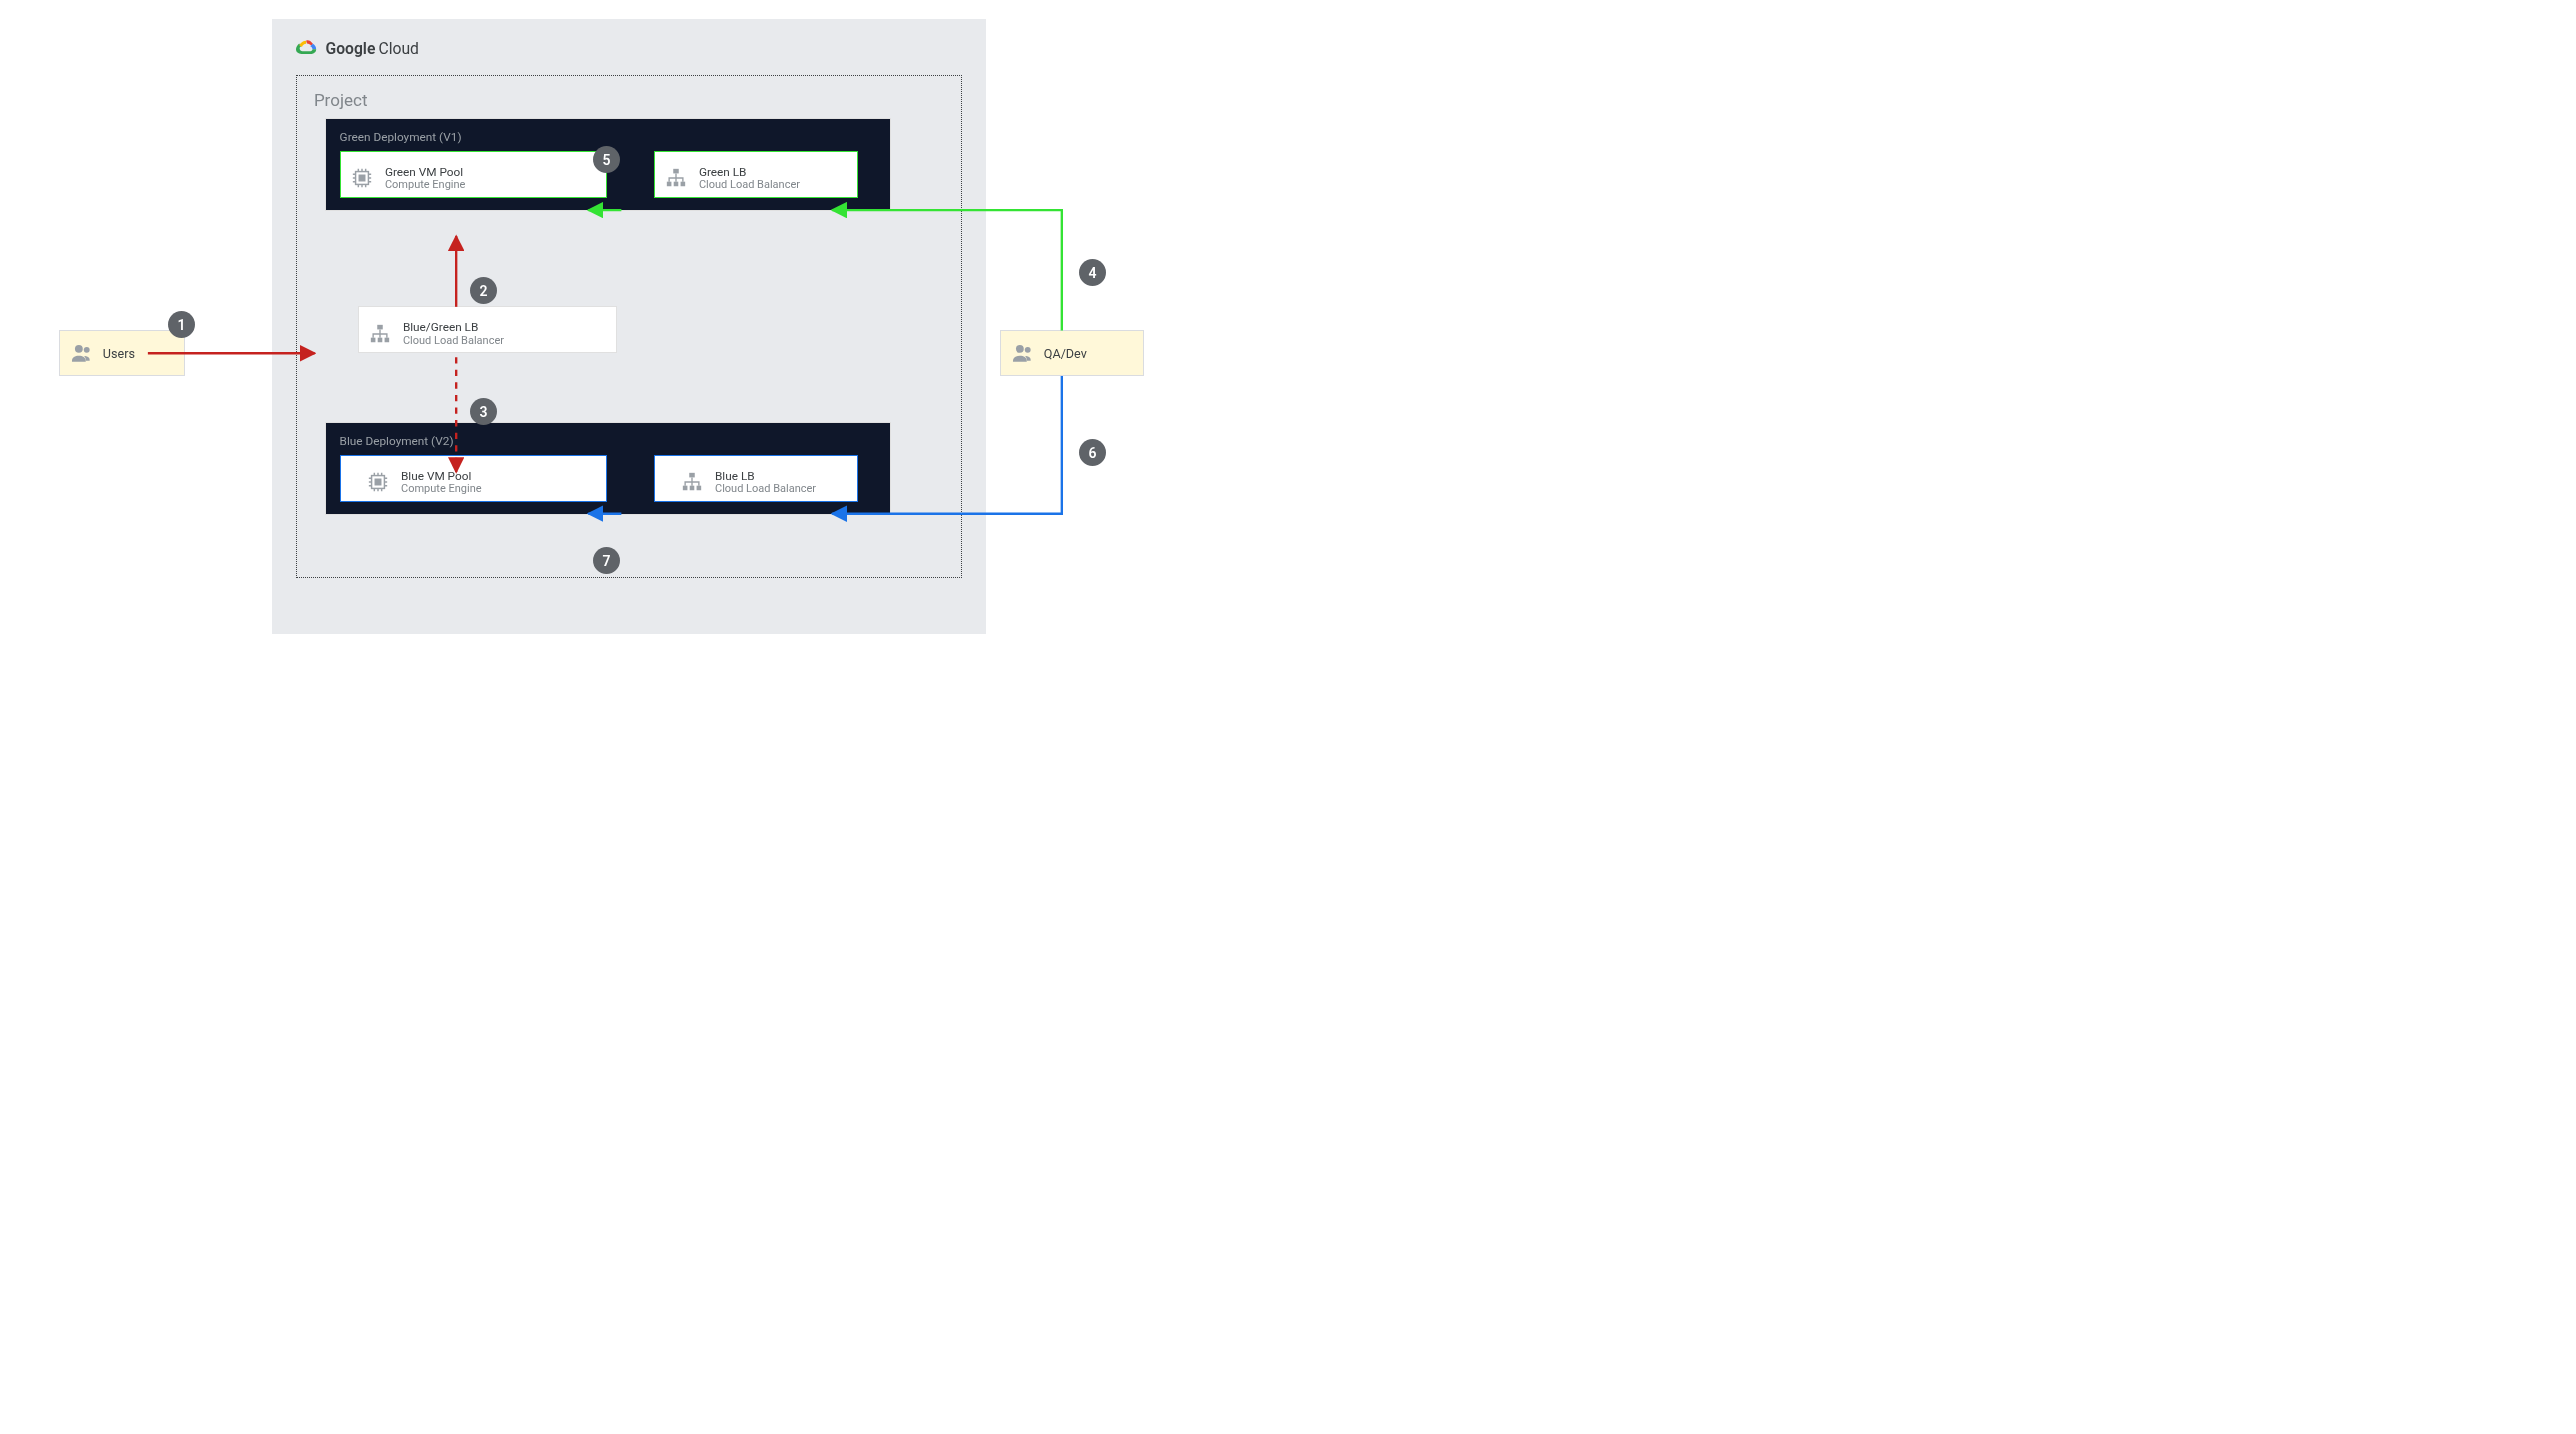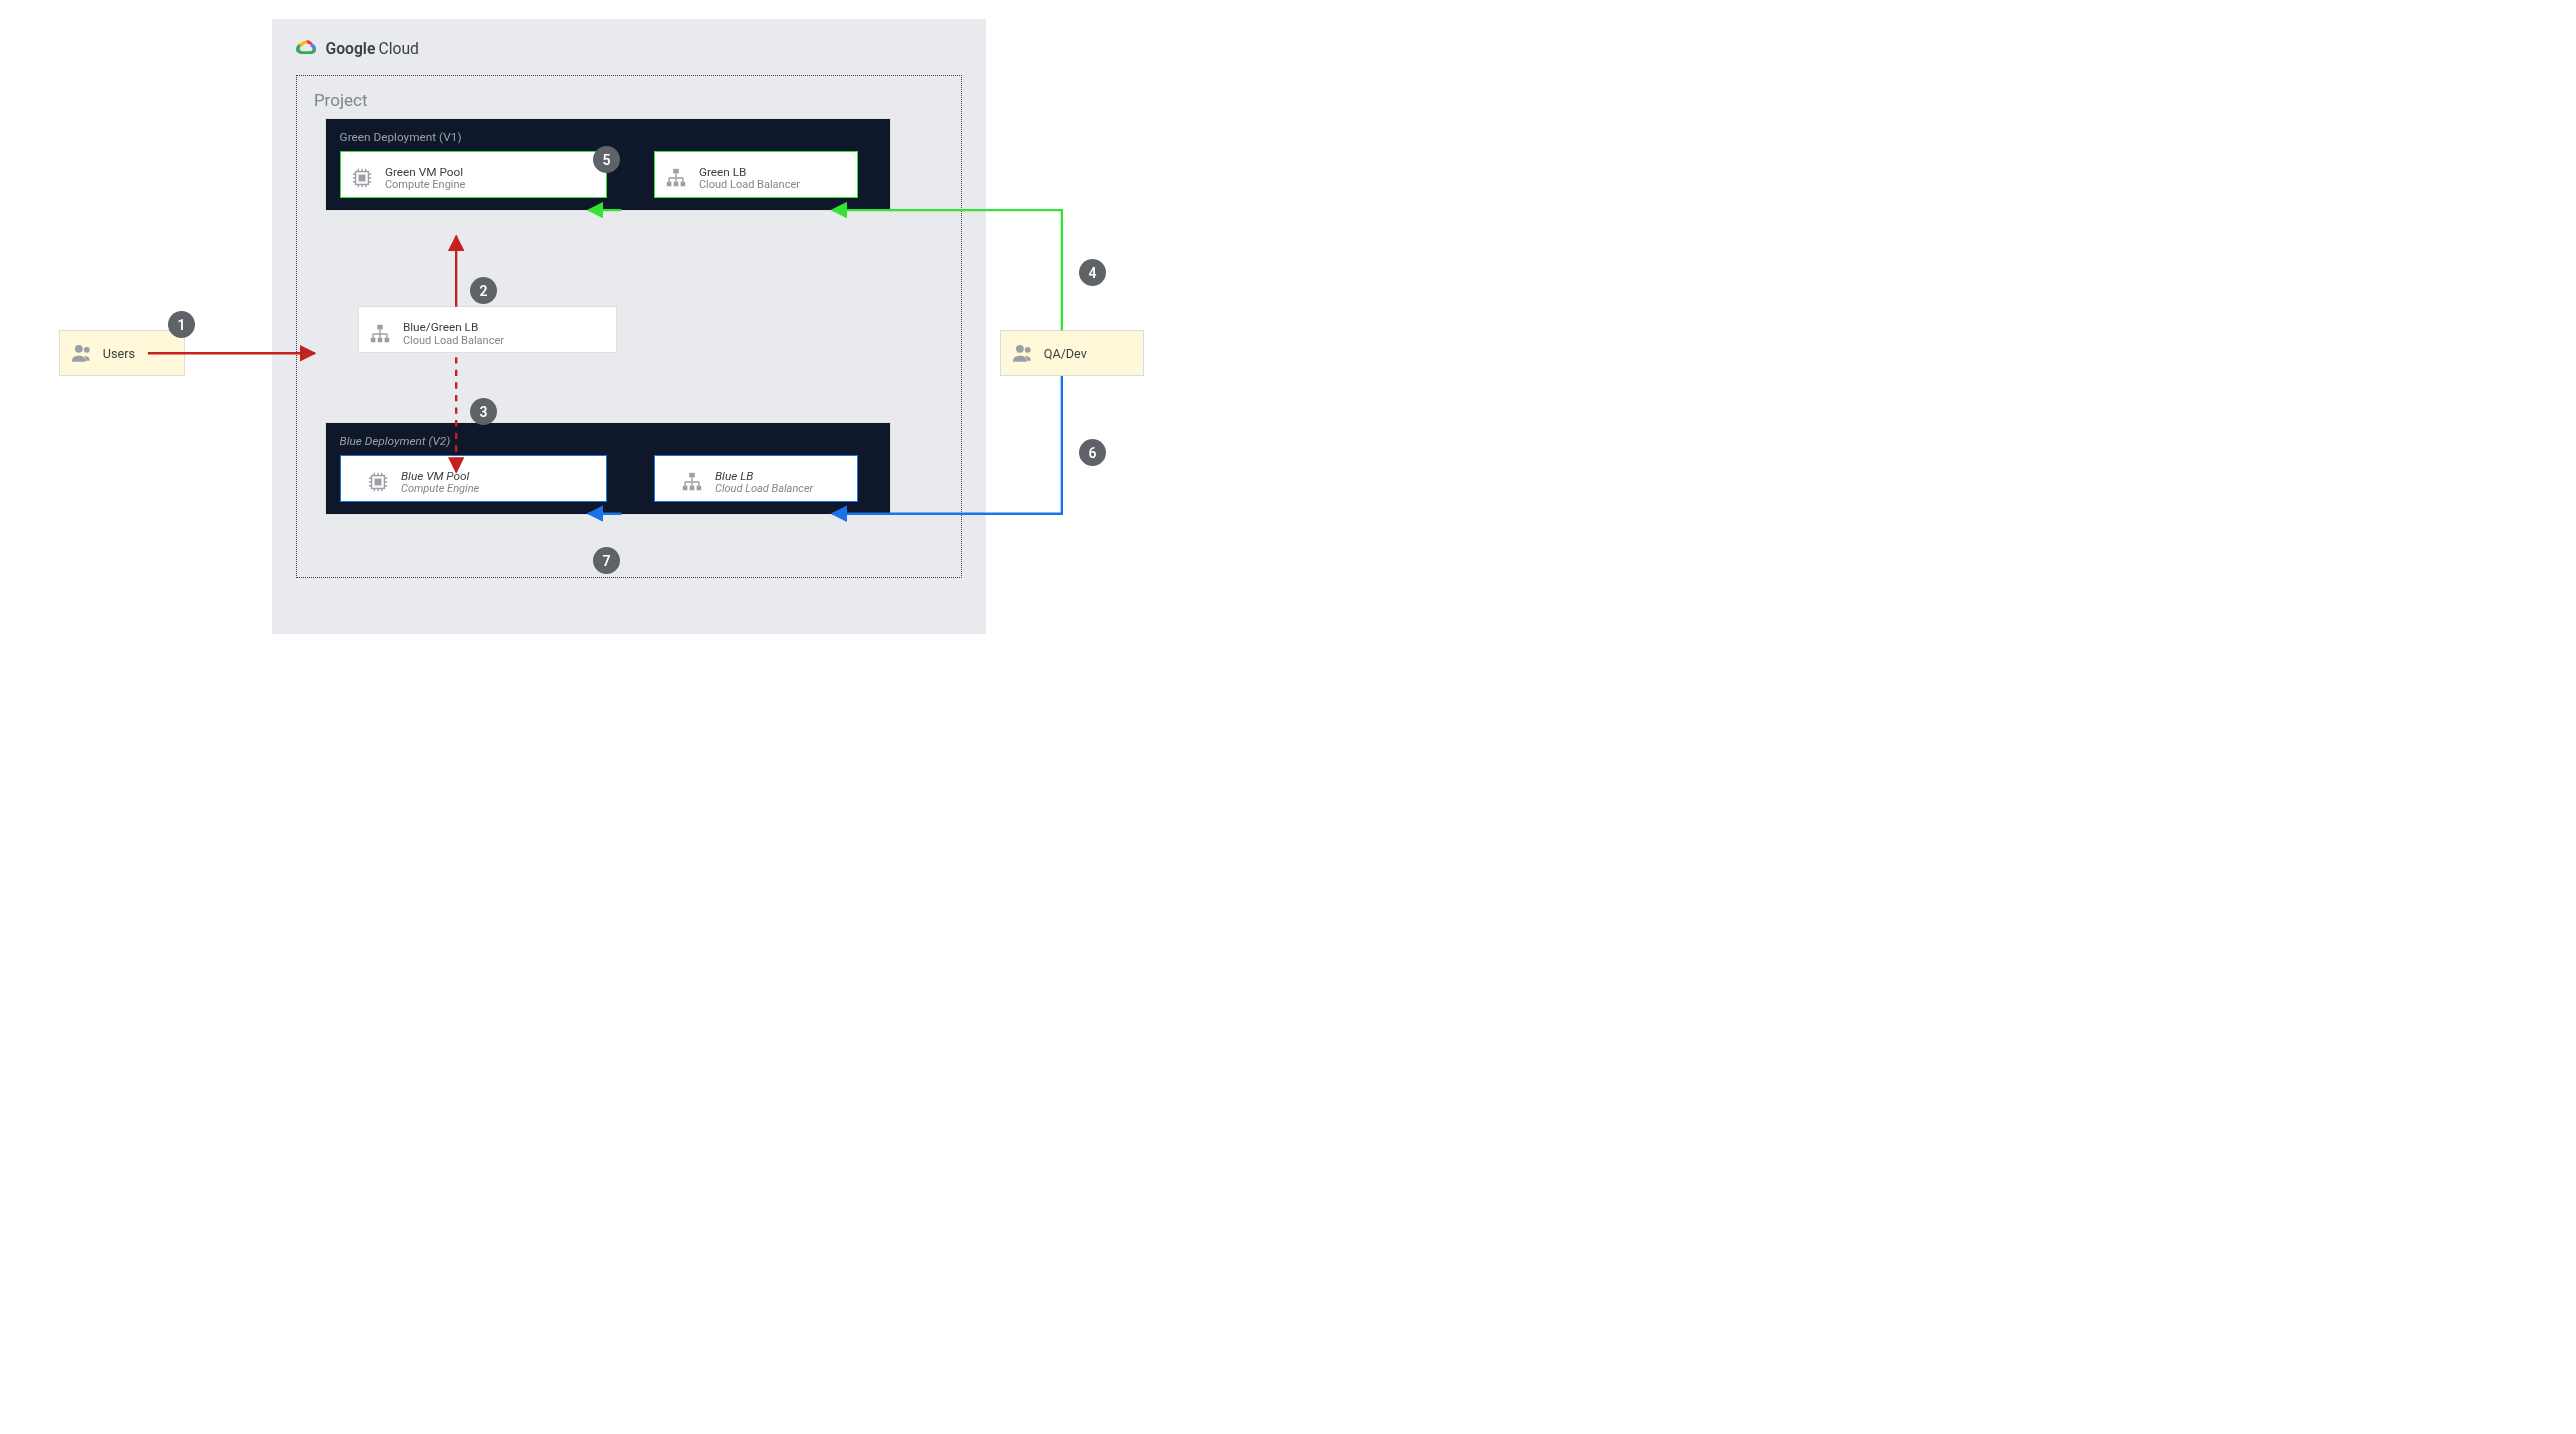--- a/index.html
+++ b/index.html
@@ -201,21 +201,21 @@
               <rect x="17" y="16" width="5" height="5"></rect>
             <path d="M12 7v5M12 12H4.5v4M12 12v4M12 12h7.5v4" stroke="#9aa0a6" stroke-width="1.5" fill="none"></path>
           </svg>
         </span>
         <span class="texts">
           <div class="title">Blue/Green LB</div>
           <div class="sub">Cloud Load Balancer</div>
         </span>
       </div>
 
-      <div class="deployment" style="top:346px;font-style:italic;">
+      <div class="deployment" style="top:346px;">
         <div class="dep-label">Blue Deployment (V2)</div>
         <div class="row">
           <div class="node blue-border" style="min-width:267px">
             <span class="icon">
               <svg viewBox="0 0 24 24" width="22" height="22" fill="none" stroke="#9aa0a6" stroke-width="1.6">
                 <rect x="5" y="5" width="14" height="14"></rect>
                   <rect x="9" y="9" width="6" height="6" fill="#9aa0a6"></rect>
                 <path d="M8 2v3M12 2v3M16 2v3M8 19v3M12 19v3M16 19v3M2 8h3M2 12h3M2 16h3M19 8h3M19 12h3M19 16h3"></path>
               </svg>
             </span>

